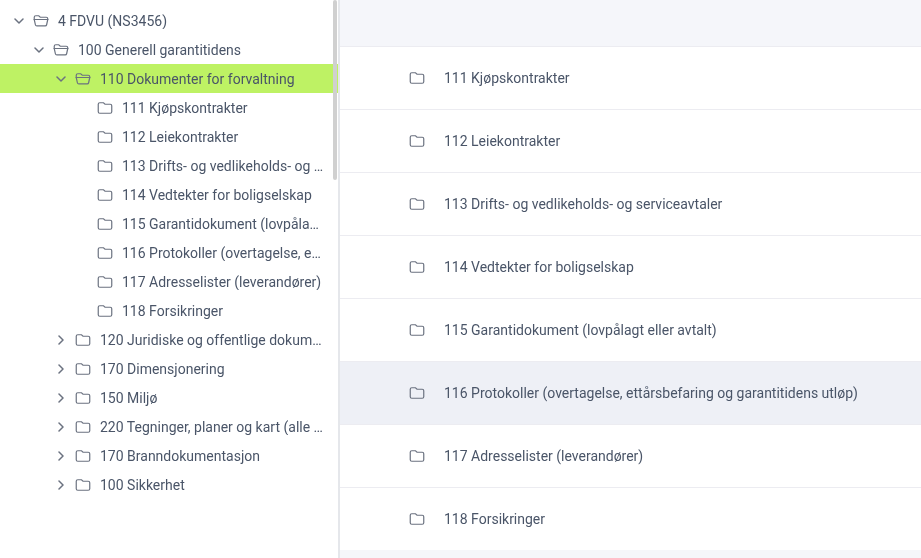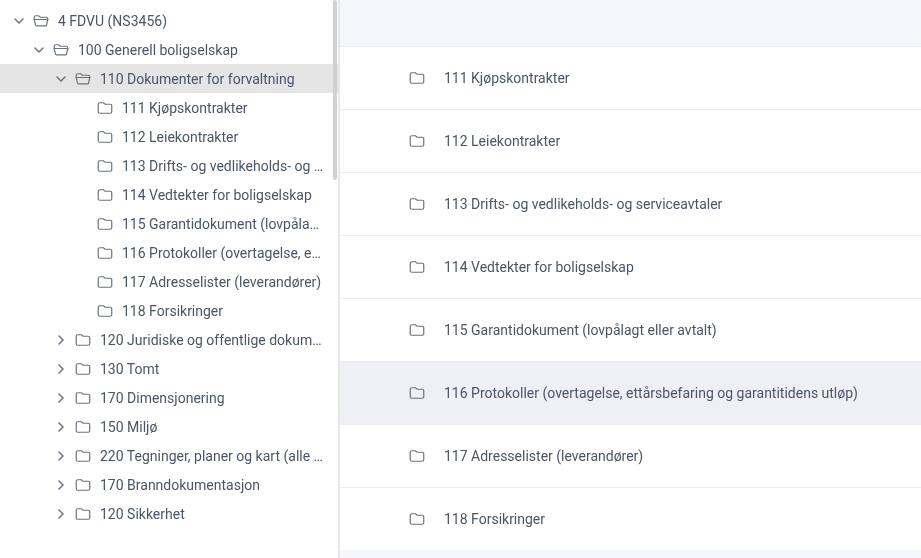--- a/index.html
+++ b/index.html
@@ -48,21 +48,21 @@
   .tree { list-style: none; padding-top: 6px; padding-bottom: 6px;}
   .tree-row {
     display: flex;
     align-items: center;
     height: 29px;
     white-space: nowrap;
     cursor: pointer;
     color: #4a5568;
     font-weight: 400;
   }
-  .tree-row.selected { background: #e5e5e5; }
+  .tree-row.selected { background: #bef264; }
   .indent { display: inline-block; }
   .chev {
     width: 14px;
     display: inline-flex;
     justify-content: center;
     align-items: center;
     flex-shrink: 0;
   }
   .chev svg { width: 10px; height: 10px; }
   .chev.none { visibility: hidden; }
@@ -126,21 +126,21 @@
           <svg viewBox="0 0 10 10">
             <path d="M1 3 L5 7 L9 3" stroke="#6b7280" stroke-width="1.5" fill="none" stroke-linecap="round" stroke-linejoin="round"></path>
           </svg>
         </span>
       <span class="folder-ic">
           <svg viewBox="0 0 24 24">
             <path d="M3 7a2 2 0 0 1 2-2h4l2 2h8a2 2 0 0 1 2 2v1H3z"></path>
             <path d="M3 10h18l-1.5 7a2 2 0 0 1-2 1.6H6.5a2 2 0 0 1-2-1.6z"></path>
           </svg>
         </span>
-      <span class="tree-label">100 Generell boligselskap</span>
+      <span class="tree-label">100 Generell garantitidens</span>
     </li>
 
     <li class="tree-row selected">
       <span class="indent" style="width:54px"></span>
       <span class="chev">
           <svg viewBox="0 0 10 10">
             <path d="M1 3 L5 7 L9 3" stroke="#6b7280" stroke-width="1.5" fill="none" stroke-linecap="round" stroke-linejoin="round"></path>
           </svg>
         </span>
       <span class="folder-ic">
@@ -252,34 +252,20 @@
       <span class="chev">
           <svg viewBox="0 0 10 10">
             <path d="M3 1 L7 5 L3 9" stroke="#6b7280" stroke-width="1.5" fill="none" stroke-linecap="round" stroke-linejoin="round"></path>
           </svg>
         </span>
       <span class="folder-ic">
           <svg viewBox="0 0 24 24">
             <path d="M3 7a2 2 0 0 1 2-2h5l2 2h7a2 2 0 0 1 2 2v8a2 2 0 0 1-2 2H5a2 2 0 0 1-2-2z"></path>
           </svg>
         </span>
-      <span class="tree-label">130 Tomt</span>
-    </li>
-    <li class="tree-row">
-      <span class="indent" style="width:54px"></span>
-      <span class="chev">
-          <svg viewBox="0 0 10 10">
-            <path d="M3 1 L7 5 L3 9" stroke="#6b7280" stroke-width="1.5" fill="none" stroke-linecap="round" stroke-linejoin="round"></path>
-          </svg>
-        </span>
-      <span class="folder-ic">
-          <svg viewBox="0 0 24 24">
-            <path d="M3 7a2 2 0 0 1 2-2h5l2 2h7a2 2 0 0 1 2 2v8a2 2 0 0 1-2 2H5a2 2 0 0 1-2-2z"></path>
-          </svg>
-        </span>
       <span class="tree-label">170 Dimensjonering</span>
     </li>
     <li class="tree-row">
       <span class="indent" style="width:54px"></span>
       <span class="chev">
           <svg viewBox="0 0 10 10">
             <path d="M3 1 L7 5 L3 9" stroke="#6b7280" stroke-width="1.5" fill="none" stroke-linecap="round" stroke-linejoin="round"></path>
           </svg>
         </span>
       <span class="folder-ic">
@@ -322,21 +308,21 @@
       <span class="chev">
           <svg viewBox="0 0 10 10">
             <path d="M3 1 L7 5 L3 9" stroke="#6b7280" stroke-width="1.5" fill="none" stroke-linecap="round" stroke-linejoin="round"></path>
           </svg>
         </span>
       <span class="folder-ic">
           <svg viewBox="0 0 24 24">
             <path d="M3 7a2 2 0 0 1 2-2h5l2 2h7a2 2 0 0 1 2 2v8a2 2 0 0 1-2 2H5a2 2 0 0 1-2-2z"></path>
           </svg>
         </span>
-      <span class="tree-label">120 Sikkerhet</span>
+      <span class="tree-label">100 Sikkerhet</span>
     </li>
 
   </ul>
 </div>
 
 <div class="sidebar-border"></div>
 
 <div class="main">
   <div class="list">
 

